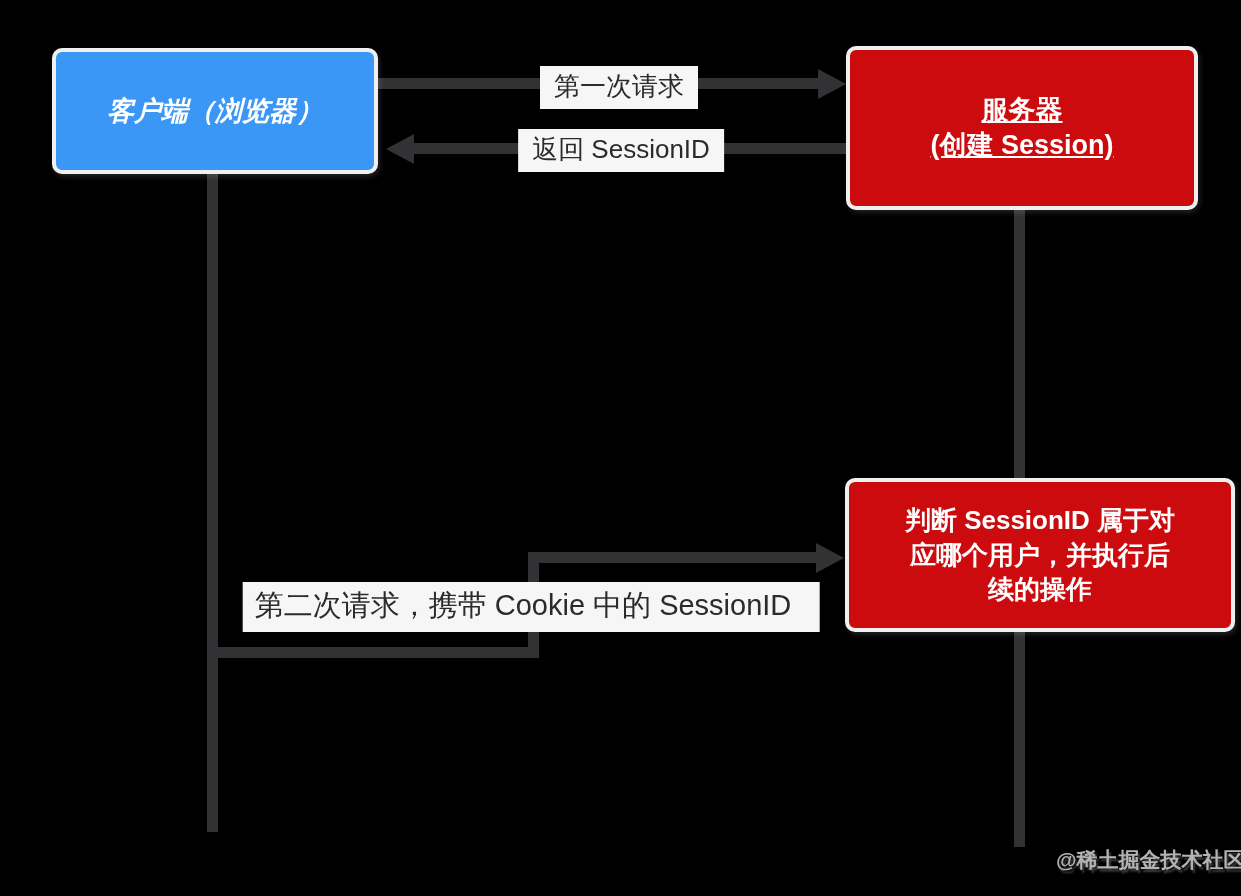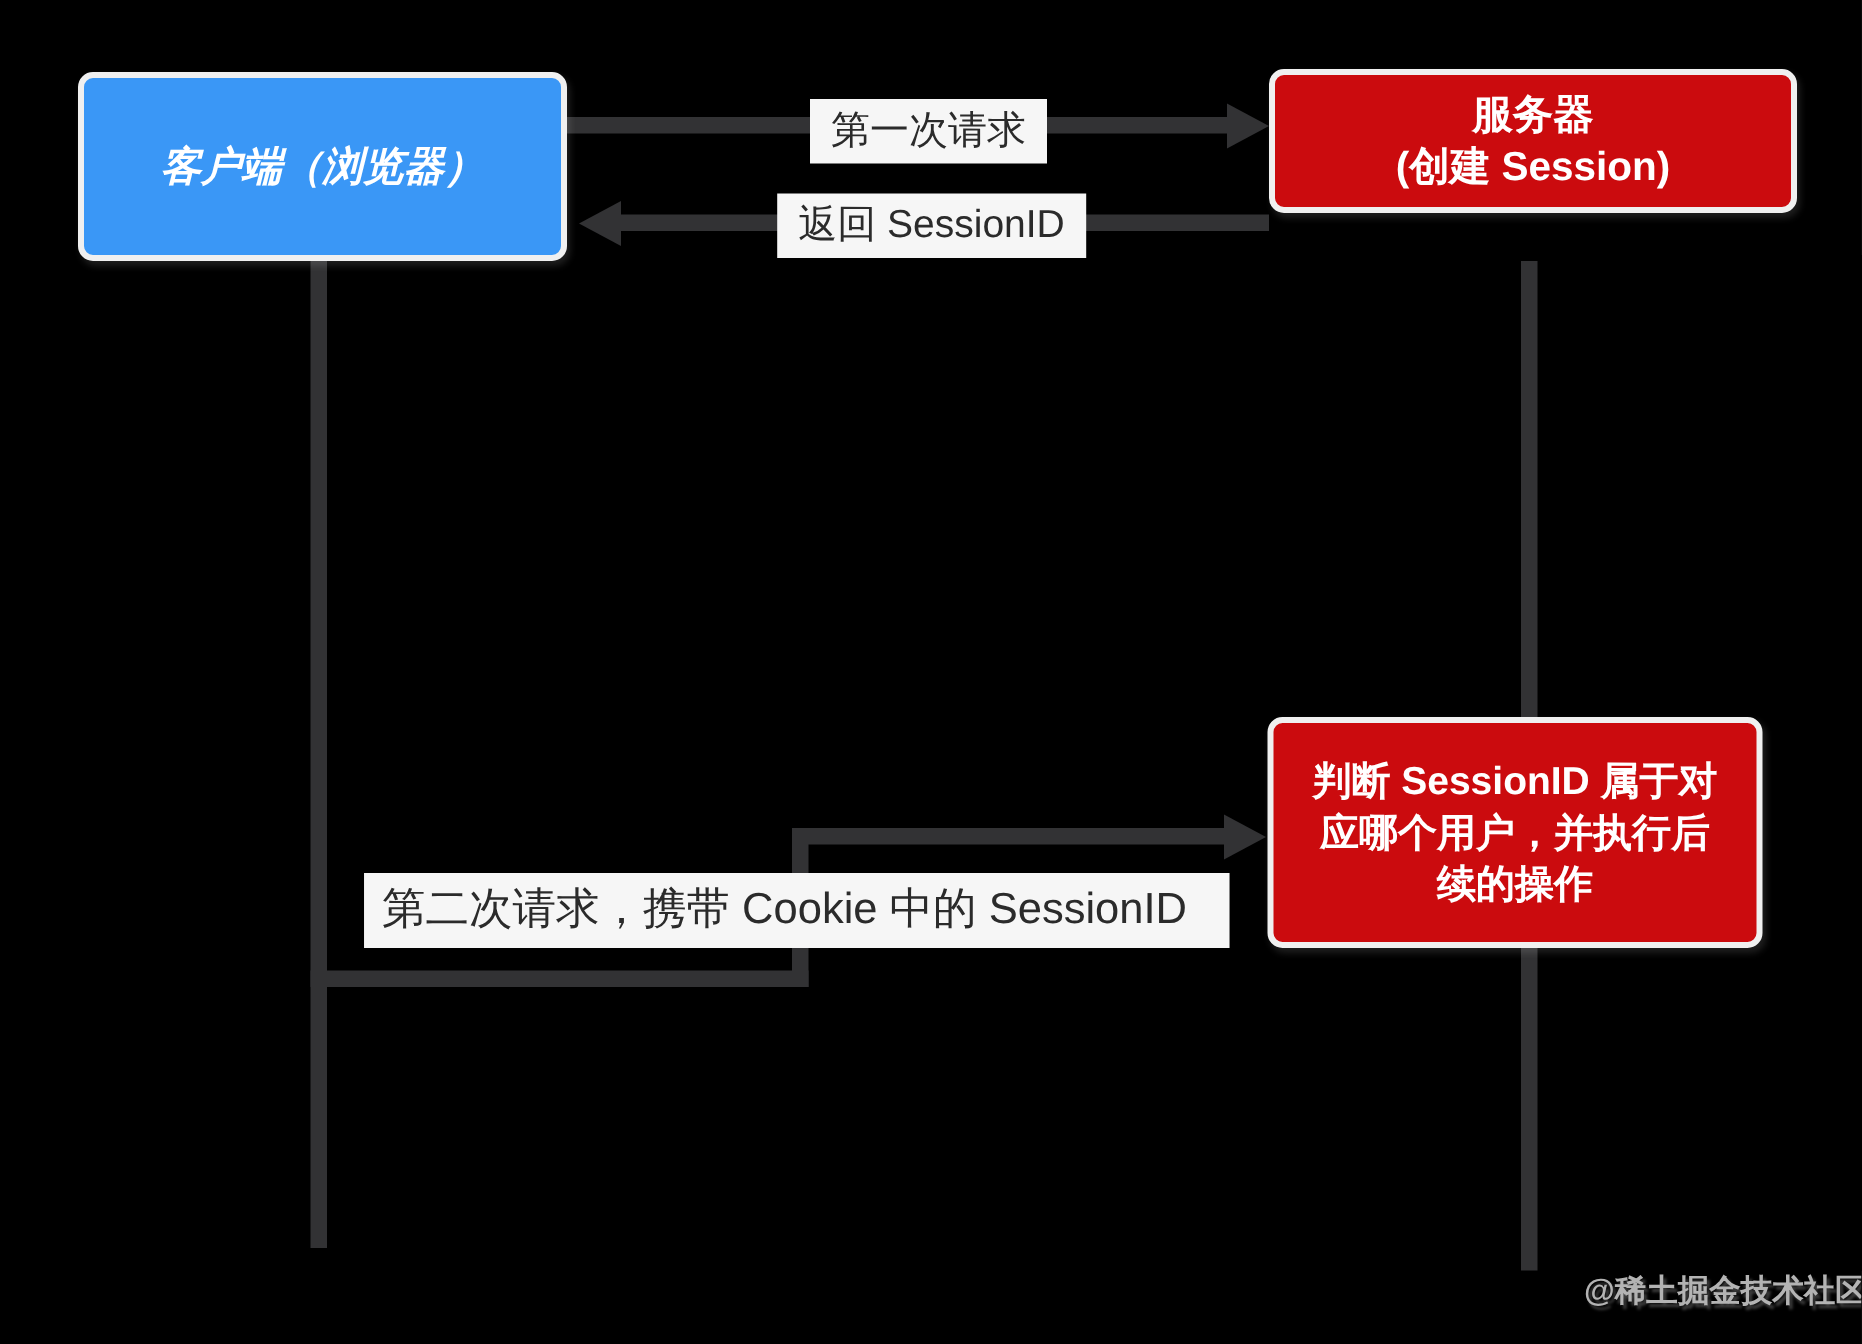--- a/index.html
+++ b/index.html
@@ -35,26 +35,26 @@
     box-shadow:2px 3px 5px rgba(255,255,255,0.12);
     z-index:3;
   }
   .node-client{
     left:52px;top:48px;width:326px;height:126px;
     background:var(--client_blue);
     font-size:27px;
     font-style:italic;
   }
   .node-server{
-    left:846px;top:46px;width:352px;height:96px;
+    left:846px;top:46px;width:352px;height:164px;
     background:var(--server_red);
-    font-size:27px;line-height:1.3;
+    font-size:27px;line-height:1.3;text-decoration:underline;
   }
   .node-judge{
-    left:845px;top:478px;width:330px;height:154px;
+    left:845px;top:478px;width:390px;height:154px;
     background:var(--server_red);
     font-size:26px;line-height:1.33;
     padding:0 8px;
   }
   
   .line{
     position:absolute;
     background:var(--line_gray);
     z-index:1;
   }

